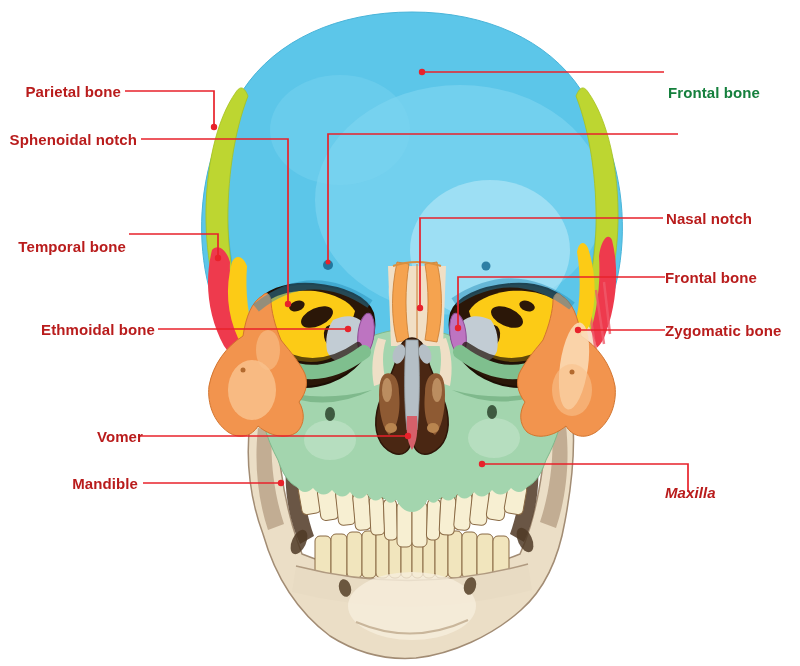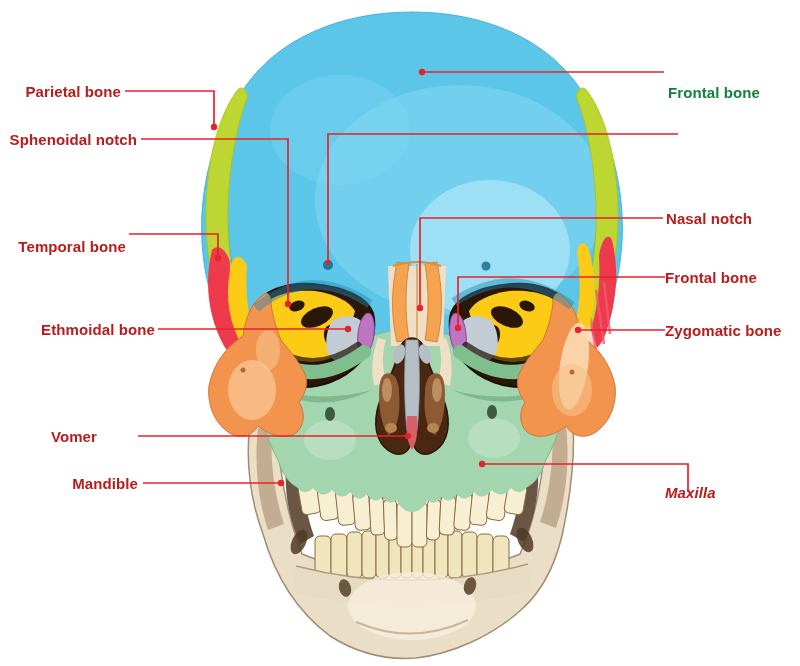--- a/index.html
+++ b/index.html
@@ -8,21 +8,21 @@
   .stage svg{position:absolute;left:0;top:0;}
   .label{position:absolute;font-weight:bold;font-size:15px;color:#b91c1c;
          white-space:nowrap;transform:translateY(-50%);letter-spacing:.1px;}
   .label.red{color:#15803d;margin-top:20px;}
   .label.gray{color:#6d6e71;font-weight:normal;text-align:center;line-height:16px;}
   
   .lbl-parietal  {right:679px;top:91px;}
   .lbl-sphenoidal{right:663px;top:139px;}
   .lbl-temporal  {right:674px;top:234px;margin-top:12px;}
   .lbl-ethmoidal {right:645px;top:329px;}
-  .lbl-vomer     {right:703px;top:436px;}
+  .lbl-vomer     {right:657px;top:436px;}
   .lbl-mandible  {right:662px;top:483px;}
   
   .lbl-frontal     {left:668px;top:72px;}
   .lbl-supraorbital{left:672px;top:135px;}
   .lbl-nasal       {left:666px;top:218px;}
   .lbl-lacrimal    {left:665px;top:277px;}
   .lbl-zygomatic   {left:665px;top:330px;text-align:right;}
   .lbl-maxilla     {left:665px;top:492px;font-style:italic;}
 </style>
 </head>

